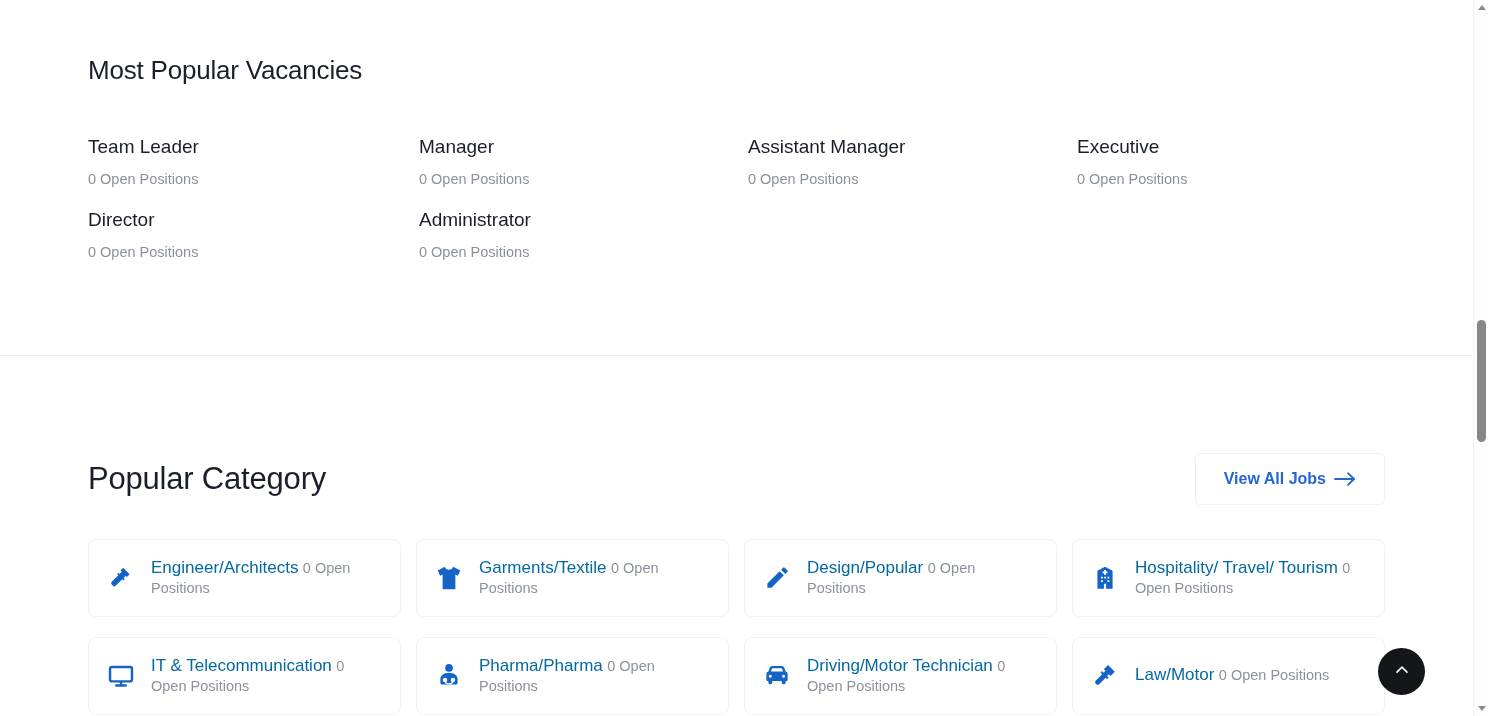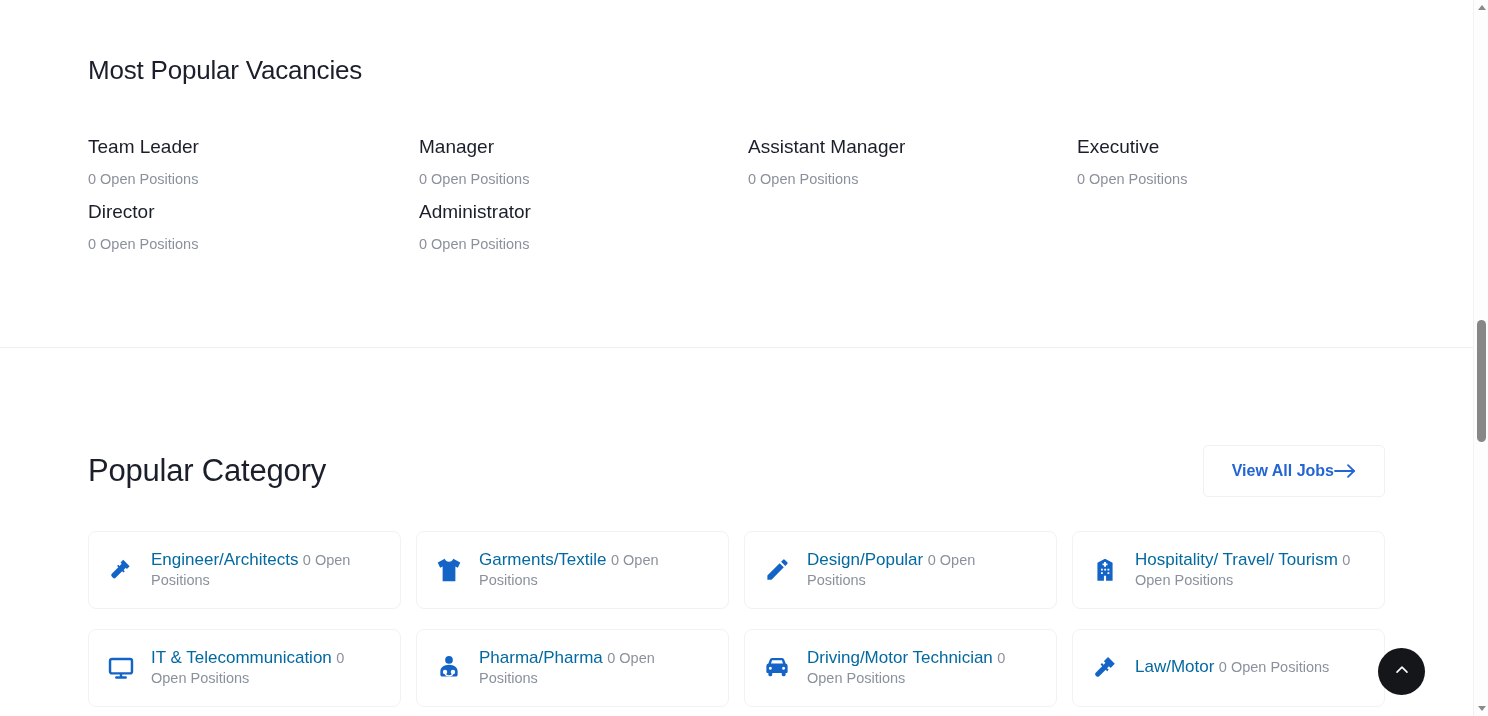--- a/index.html
+++ b/index.html
@@ -39,21 +39,21 @@
     color: #1b1f2b;
     letter-spacing: -0.2px;
     line-height: 1.2;
     padding-top: 12px;
   }
 
   .vacancy-grid {
     display: grid;
     grid-template-columns: 331px 329px 329px auto;
     margin-top: 50px;
-    row-gap: 13px;
+    row-gap: 21px;
   }
 
   .vacancy-item { }
 
   .vacancy-name {
     font-size: 19px;
     font-weight: 400;
     color: #1b1f2b;
     line-height: 1.2;
   }
@@ -89,21 +89,21 @@
   .category-title {
     font-size: 31px;
     font-weight: 400;
     color: #1b1f2b;
     letter-spacing: -0.2px;
   }
 
   .view-all-btn {
     display: inline-flex;
     align-items: center;
-    gap: 0;
+    gap: 8px;
     background: #ffffff;
     border: 1px solid #f0f1f3;
     border-radius: 5px;
     padding: 16px 28px;
     cursor: pointer;
     font-family: inherit;
   }
 
   .view-all-label {
     font-size: 16px;

